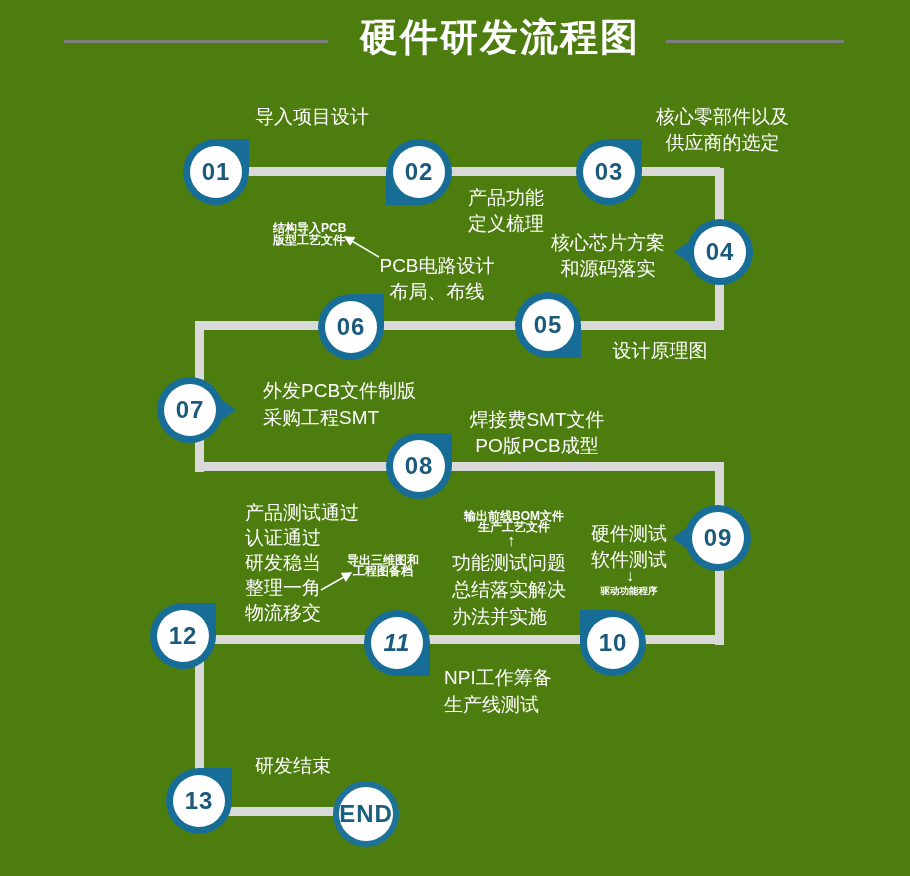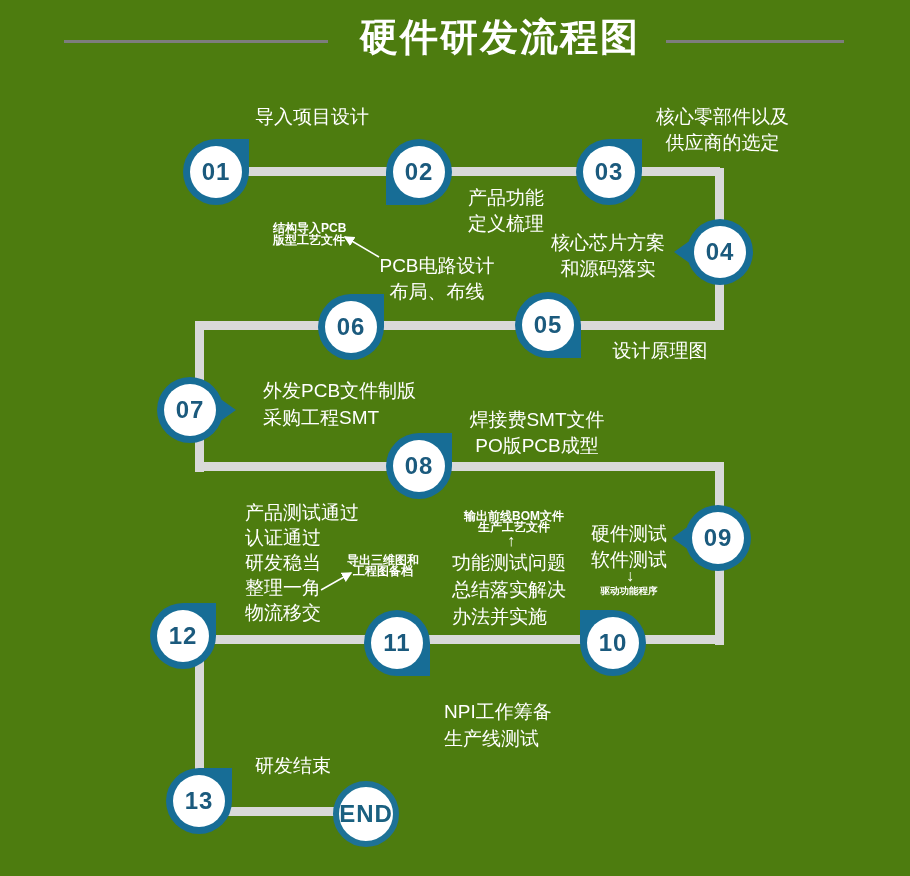--- a/index.html
+++ b/index.html
@@ -87,21 +87,21 @@
     <div class="inner">08</div>
   </div>
   <div class="node" style="left:685px;top:505px;text-align:right;">
     <div class="shape round pleft"></div>
     <div class="inner">09</div>
   </div>
   <div class="node" style="left:580px;top:610px;">
     <div class="shape tl"></div>
     <div class="inner">10</div>
   </div>
-  <div class="node" style="left:364px;top:610px;">
+  <div class="node" style="left:364px;top:610px;font-style:italic;">
     <div class="shape br"></div>
     <div class="inner">11</div>
   </div>
   <div class="node" style="left:150px;top:603px;">
     <div class="shape tr"></div>
     <div class="inner">12</div>
   </div>
   <div class="node" style="left:166px;top:768px;">
     <div class="shape tr"></div>
     <div class="inner">13</div>
@@ -140,21 +140,21 @@
   </div>
   <div class="lbl center" style="left:447px;top:407px;width:180px;">
     <div>焊接费SMT文件</div>
     <div>PO版PCB成型</div>
   </div>
   <div class="lbl" style="left:452px;top:549px;line-height:27px;">
     <div>功能测试问题</div>
     <div>总结落实解决</div>
     <div>办法并实施</div>
   </div>
-  <div class="lbl" style="left:444px;top:698px;line-height:27px;">
+  <div class="lbl" style="left:444px;top:664px;line-height:27px;">
     <div>NPI工作筹备</div>
     <div>生产线测试</div>
   </div>
   <div class="lbl lh25" style="left:245px;top:500px;">
     <div>产品测试通过</div>
     <div>认证通过</div>
     <div>研发稳当</div>
     <div>整理一角</div>
     <div>物流移交</div>
   </div>

